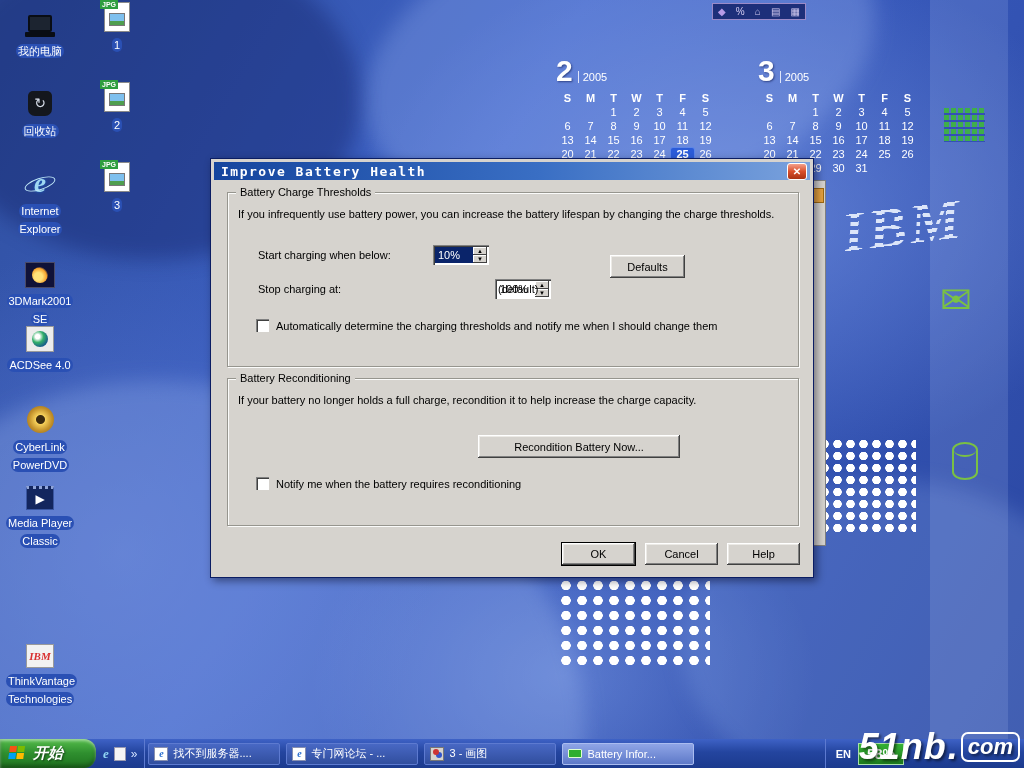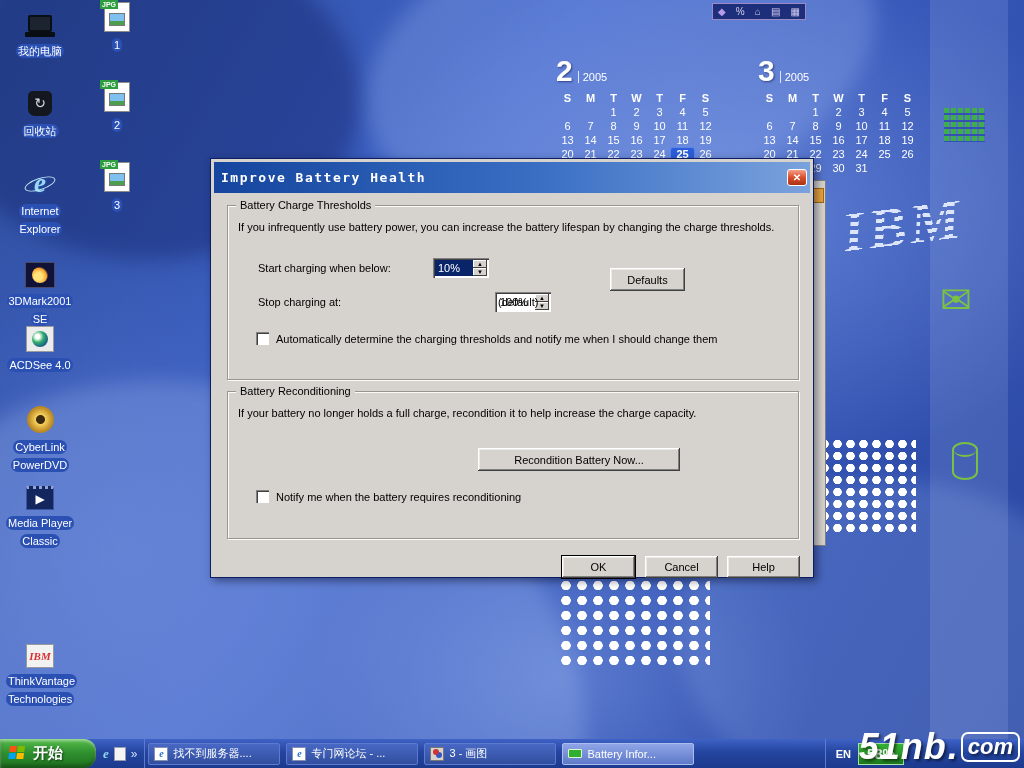--- a/index.html
+++ b/index.html
@@ -95,21 +95,21 @@
     background:linear-gradient(#7ec0ee 0 60%, #4f9e4f 60%); border:1px solid #777; }
 
   
   .bg-window { position:absolute; left:806px; top:180px; width:20px; height:366px;
     background:#d6d3ce; border:1px solid #808080; z-index:35; }
   .bg-window .warn { position:absolute; left:2px; top:7px; width:15px; height:15px; background:#e8a33d; border:1px solid #a06a10; }
 
   
   .dialog { position:absolute; left:210px; top:158px; width:604px; height:420px; z-index:40;
     background:#d6d3ce; border:1px solid #0b1d63; padding:3px; box-shadow:3px 3px 8px rgba(0,0,20,.45); }
-  .title-bar { height:31px; background:linear-gradient(90deg, #15459e, #3a6fc4 55%, #7aa2dd);
+  .title-bar { height:18px; background:linear-gradient(90deg, #15459e, #3a6fc4 55%, #7aa2dd);
     display:flex; align-items:center; padding:0 3px 0 7px; }
   .title-text { flex:1; color:#fff; font-family:"DejaVu Sans Mono", monospace; font-weight:bold;
     font-size:13px; letter-spacing:1.5px; }
   .close-btn { width:20px; height:17px; background:linear-gradient(#f3a08a, #d94f2b 50%, #a93315);
     border:1px solid #fff; border-radius:3px; color:#fff; font-size:10px; font-weight:bold;
     display:flex; align-items:center; justify-content:center; cursor:default; }
   .dialog-body { position:relative; height:392px; font-size:11px; color:#000; }
 
   .group { position:absolute; border:1px solid #96958e;
     box-shadow:1px 1px 0 rgba(255,255,255,.9), inset 1px 1px 0 rgba(255,255,255,.9); }
@@ -134,21 +134,21 @@
 
   .cb-row { position:absolute; display:flex; align-items:center; }
   .cb { width:13px; height:13px; background:#fff; flex:none; margin-right:7px;
     box-shadow:inset 1px 1px 0 #808080, inset 2px 2px 0 #404040, inset -1px -1px 0 #fff; }
 
   
   .taskbar { position:absolute; left:0; top:739px; width:1024px; height:29px; z-index:50;
     background:linear-gradient(#3e62c6, #24459f 45%, #1b3a8e); display:flex; align-items:center; }
   .start-btn { height:29px; width:96px; flex:none; display:flex; align-items:center; gap:7px; padding-left:9px;
     background:linear-gradient(#55bd4b, #2f8f2f 48%, #1f741f); border-radius:0 12px 12px 0;
-    color:#fff; font-weight:bold; font-size:15px; text-shadow:1px 1px 2px rgba(0,0,0,.55);
+    color:#fff; font-weight:bold; font-style:italic; font-size:15px; text-shadow:1px 1px 2px rgba(0,0,0,.55);
     box-shadow:inset 0 2px 3px rgba(255,255,255,.45), inset 0 -3px 4px rgba(0,0,0,.3); }
   .win-flag { width:17px; height:15px; display:grid; grid-template-columns:7px 7px; grid-template-rows:6px 6px;
     gap:1px; transform:skewX(-8deg); }
   .win-flag i { display:block; }
   .wf1{background:#f65314;} .wf2{background:#7cbb00;} .wf3{background:#00a1f1;} .wf4{background:#ffbb00;}
   .quick-launch { display:flex; align-items:center; gap:5px; padding:0 7px; border-right:1px solid #5d7ad0; height:100%; }
   .ql-e { font:bold italic 13px "Liberation Serif", serif; color:#8fd4f2; }
   .ql-page { width:12px; height:14px; background:#f5f5f5; border:1px solid #9a9ab0; }
   .ql-chevron { color:#cfe0ff; font-size:12px; }
   .task-btn { width:132px; height:22px; margin:0 3px; padding:0 5px; display:flex; align-items:center; gap:5px;

